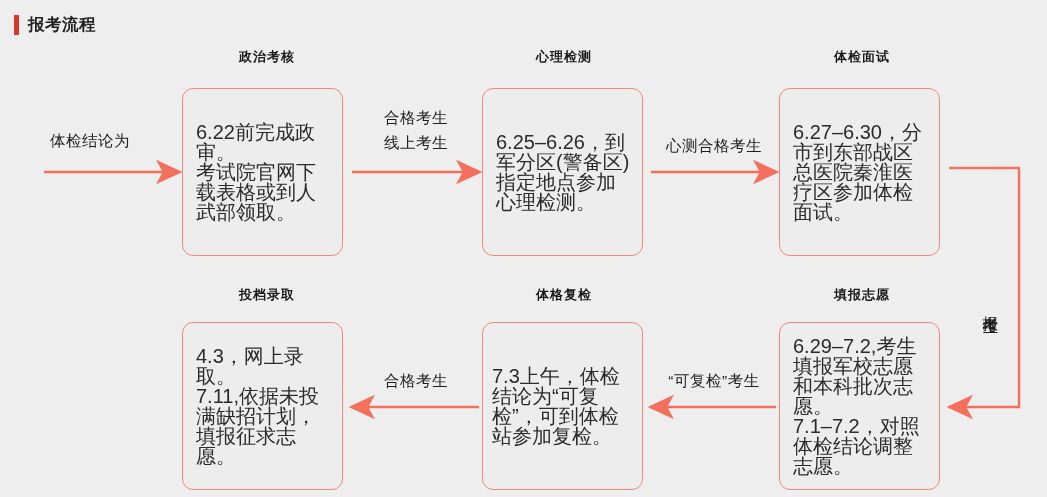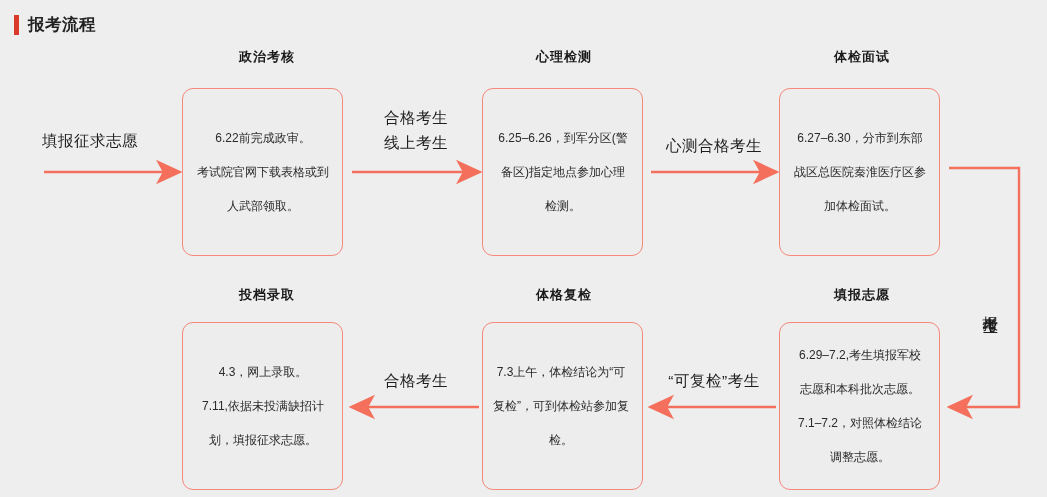--- a/index.html
+++ b/index.html
@@ -32,22 +32,22 @@
   .box {
     position: absolute;
     box-sizing: border-box;
     border: 1.6px solid #f4887a;
     border-radius: 11px;
     background: #ededed;
     display: flex; align-items: center;
     padding: 4px 12px 4px 13px;
   }
   .box-text {
-    font-size: 12px; line-height: 34px; color: #2b2b2b;
-    letter-spacing: 0px; white-space: pre-line; width: 100%; text-align: center;
+    font-size: 20px; line-height: 20px; color: #2b2b2b;
+    letter-spacing: 0px; white-space: pre-line; width: 100%;
   }
 
   
   .arrow-label {
     position: absolute; text-align: center;
     font-size: 15.5px; line-height: 25px; color: #1e1e1e;
     white-space: pre-line; letter-spacing: .5px;
   }
   .arrow-label.vertical {
     writing-mode: vertical-rl; text-orientation: upright;
@@ -80,21 +80,21 @@
 
     <line x1="651" y1="172" x2="776" y2="172" stroke="#f4705c" stroke-width="2.4" marker-end="url(#ah)"></line>
 
     <path d="M949,168 L1019,168 L1019,407 L950,407" fill="none" stroke="#f4705c" stroke-width="2.4" marker-end="url(#ah)"></path>
 
     <line x1="776" y1="407" x2="651" y2="407" stroke="#f4705c" stroke-width="2.4" marker-end="url(#ah)"></line>
 
     <line x1="479" y1="407" x2="352" y2="407" stroke="#f4705c" stroke-width="2.4" marker-end="url(#ah)"></line>
   </svg>
 
-  <div class="arrow-label" style="left:22px; top:128px; width:136px;">填报征求志愿</div>
+  <div class="arrow-label" style="left:22px; top:128px; width:136px;">体检结论为</div>
 
   <div class="col-title" style="left:177px; top:48px;">政治考核</div>
   <div class="col-title" style="left:474px; top:48px;">心理检测</div>
   <div class="col-title" style="left:772px; top:48px;">体检面试</div>
 
   <div class="col-title" style="left:177px; top:286px;">投档录取</div>
   <div class="col-title" style="left:474px; top:286px;">体格复检</div>
   <div class="col-title" style="left:772px; top:286px;">填报志愿</div>
 
   <div class="box" style="left:182px; top:88px; width:161px; height:168px;">

